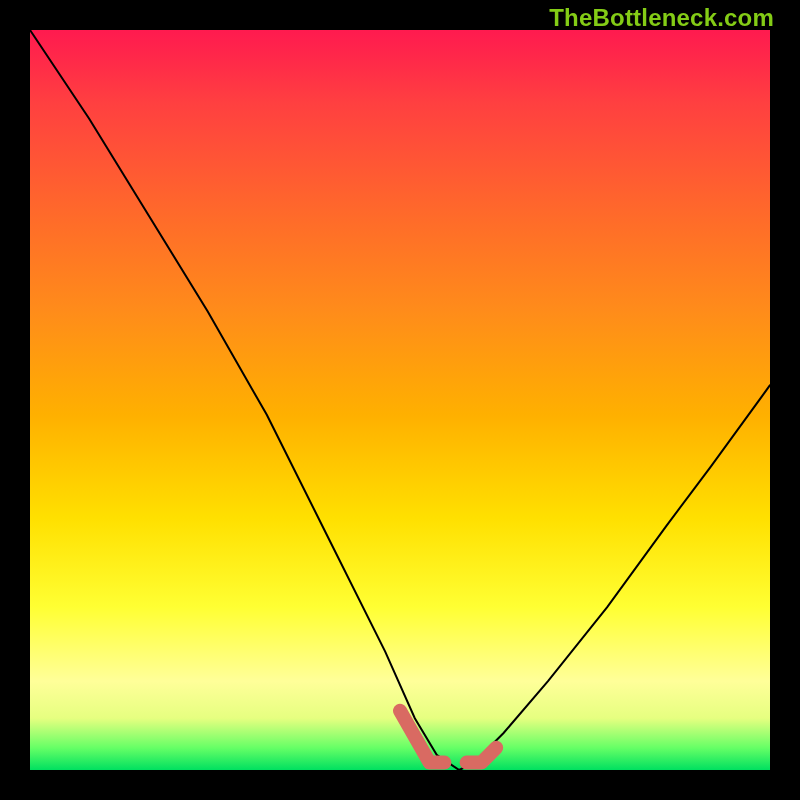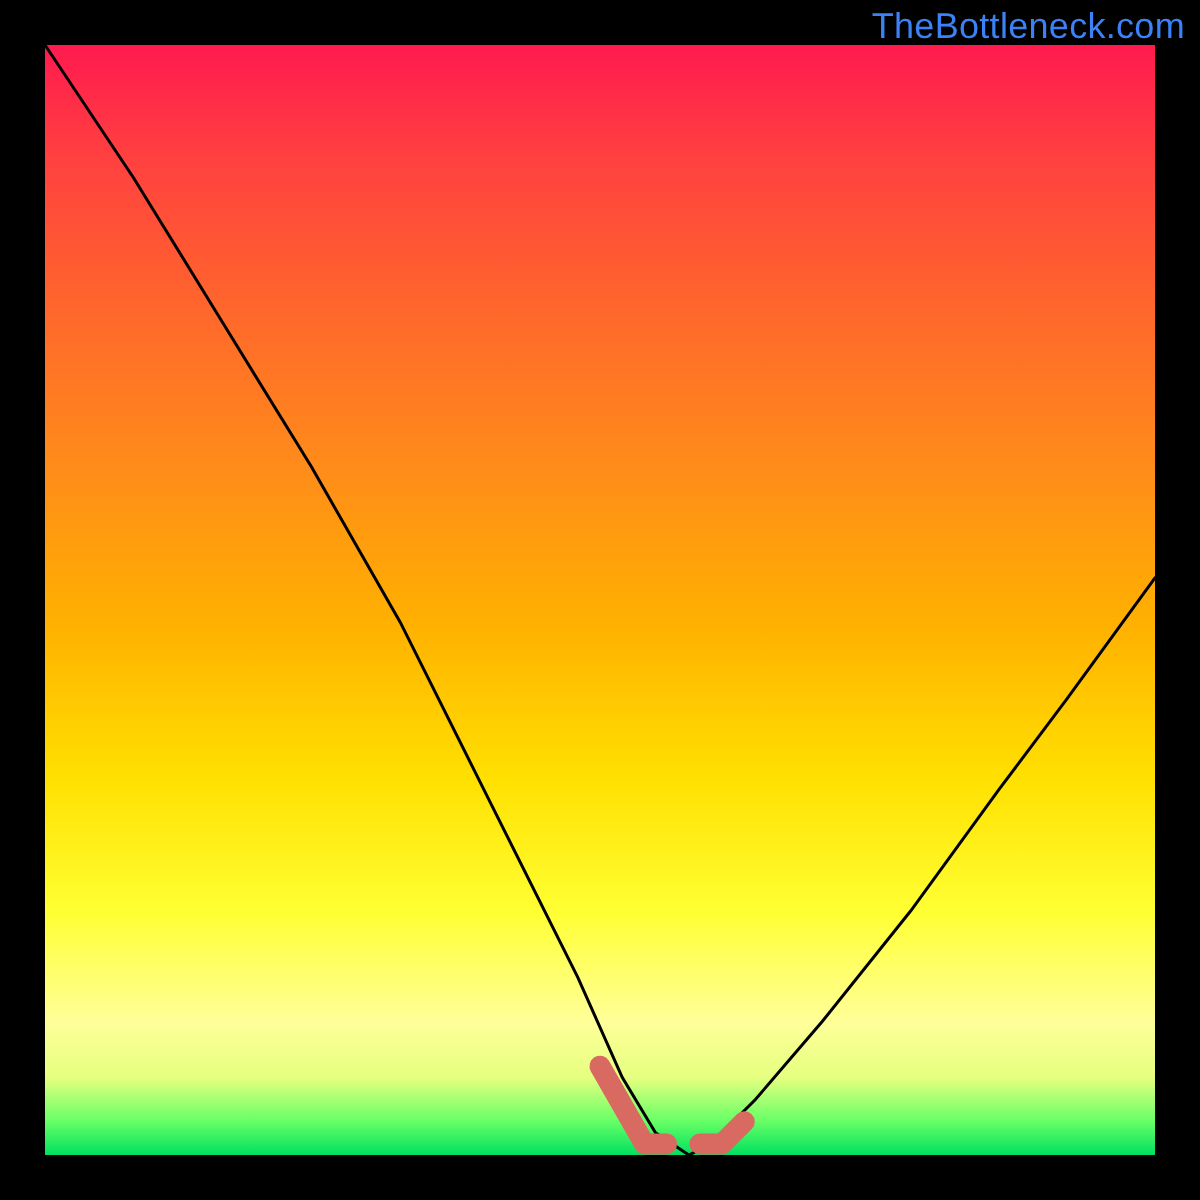--- a/index.html
+++ b/index.html
@@ -13,24 +13,24 @@
   }
   .frame {
     position: relative;
     width: 800px;
     height: 800px;
     background: #000;
   }
   .attribution {
     position: absolute;
     top: 4px;
-    right: 10px;
-    color: #3b82f6;
+    right: 26px;
+    color: #84cc16;
     font-size: 24px;
-    font-weight: 400;
+    font-weight: 700;
     letter-spacing: 0.2px;
     z-index: 10;
   }
   
   .plot {
     position: absolute;
     left: 30px;
     top: 30px;
     width: 740px;
     height: 740px;

